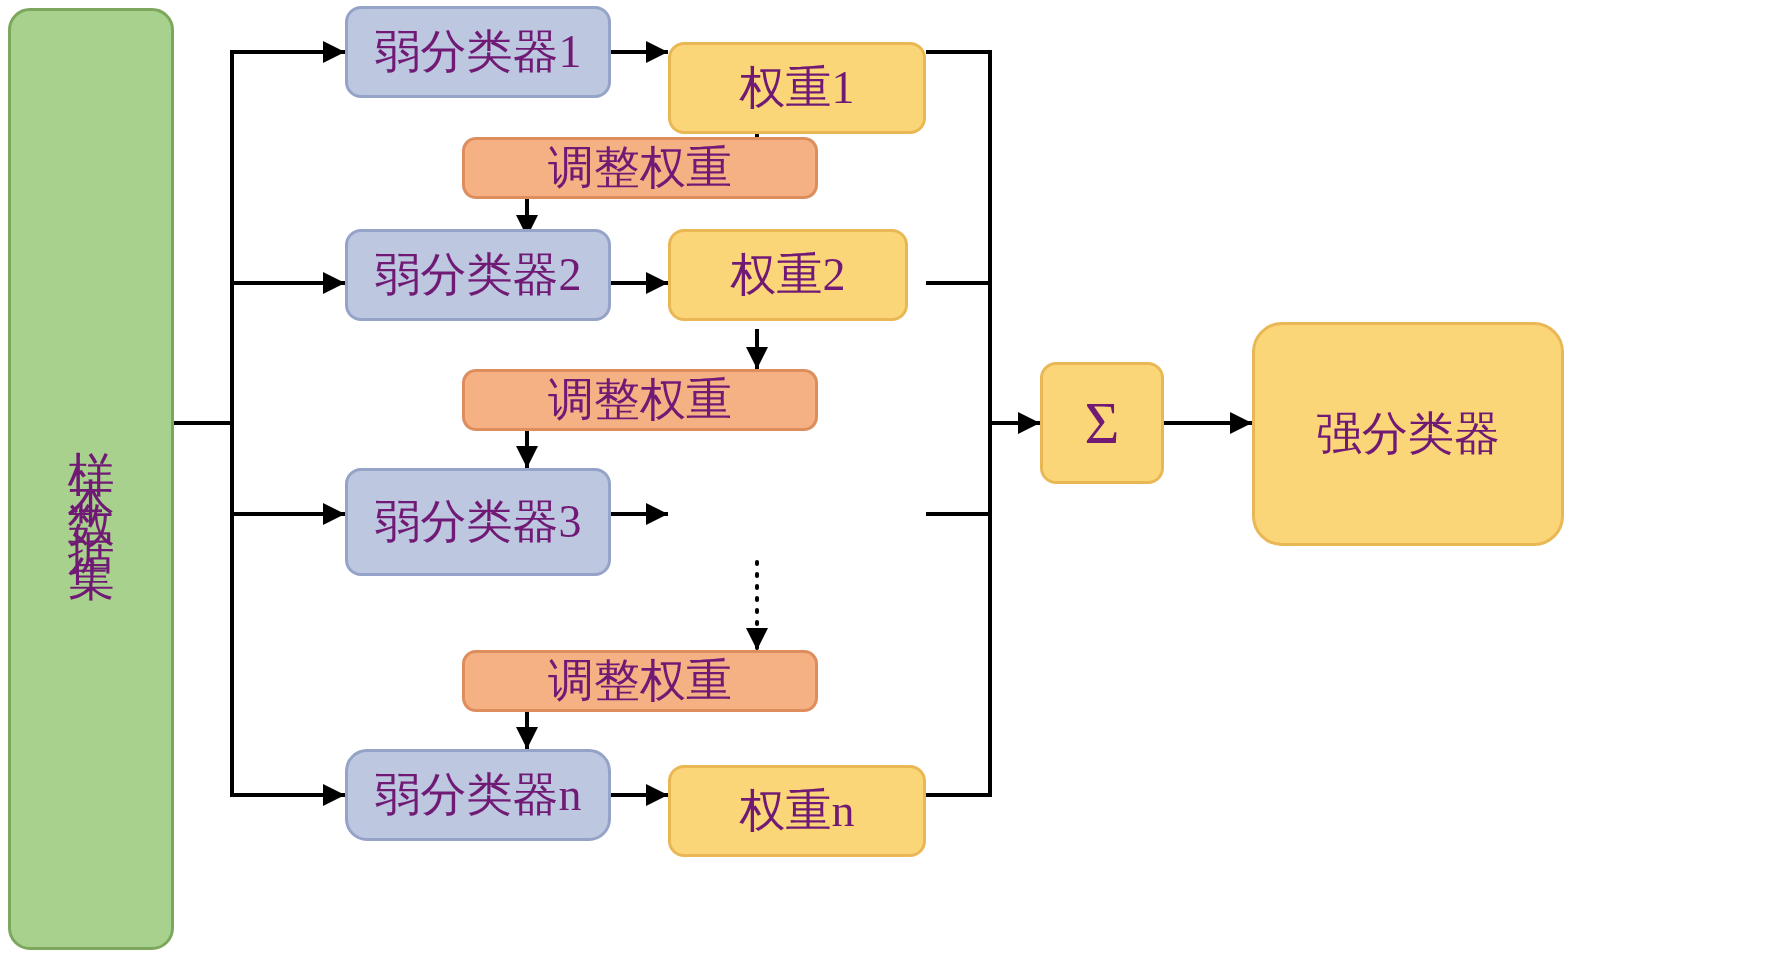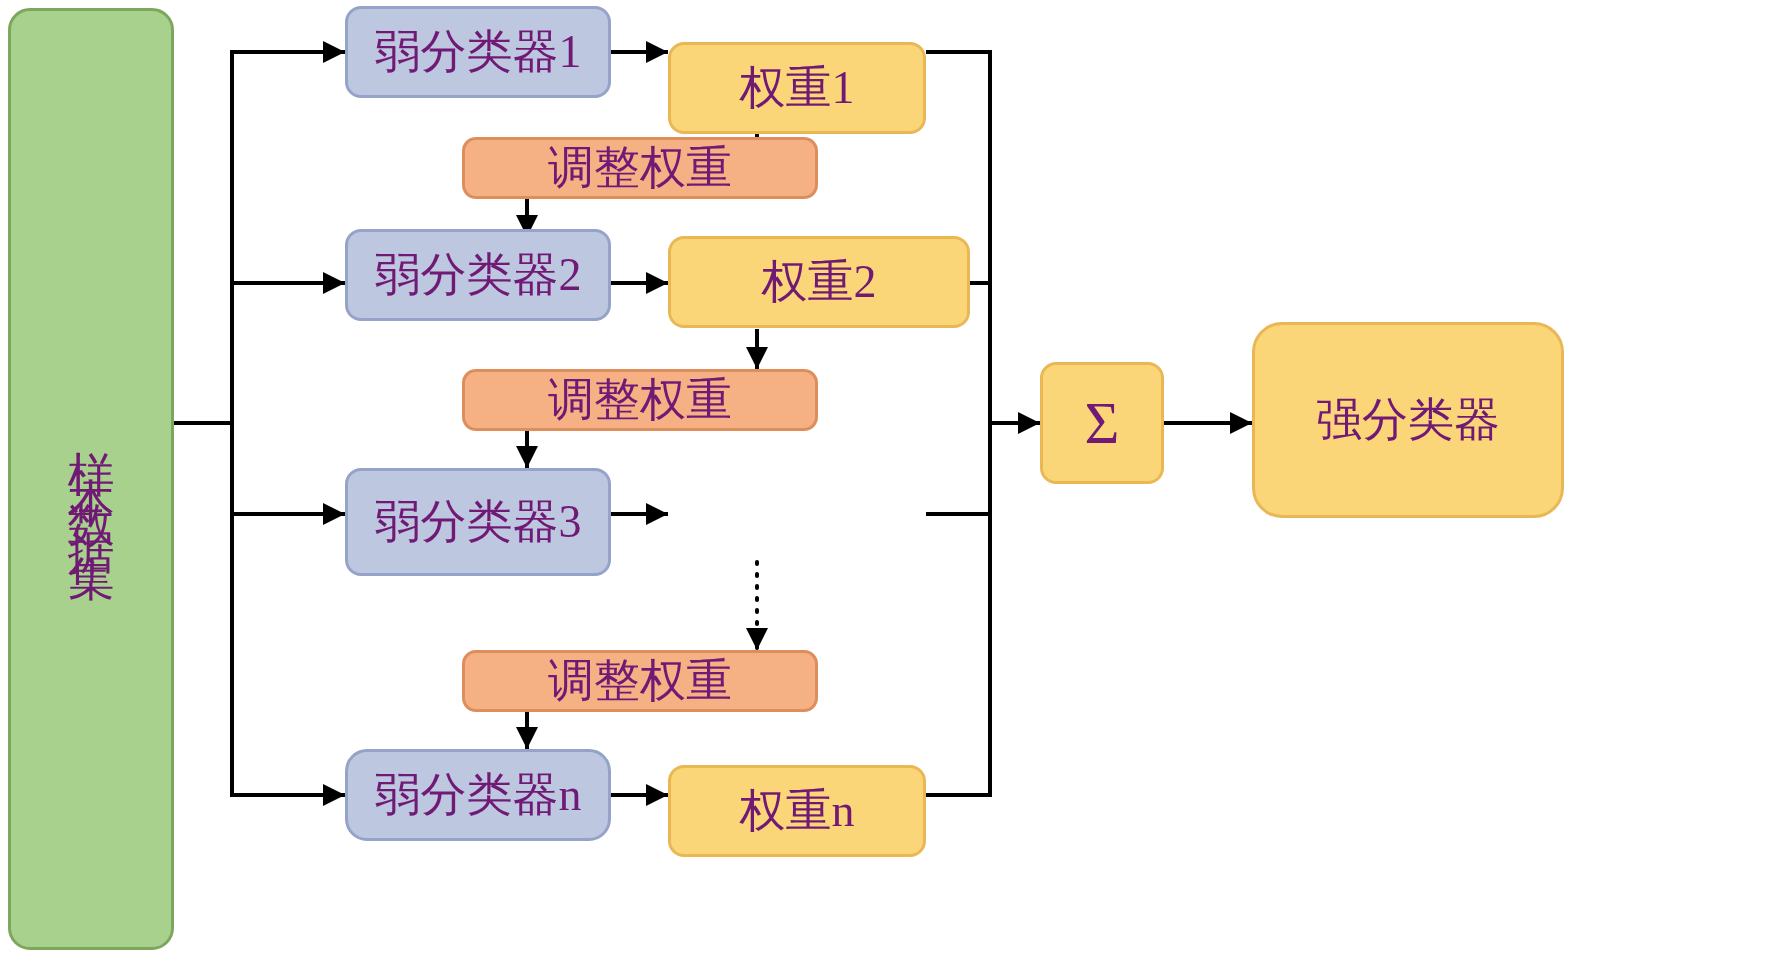--- a/index.html
+++ b/index.html
@@ -116,38 +116,38 @@
   <div class="node weak" style="left:345px;top:468px;width:266px;height:108px;">
     <span>弱分类器3</span>
   </div>
   <div class="node weak" style="left:345px;top:749px;width:266px;height:92px;border-radius:22px;">
     <span>弱分类器n</span>
   </div>
 
   <div class="node weight" style="left:668px;top:6px;width:258px;height:92px;margin-top:36px;">
     <span>权重1</span>
   </div>
-  <div class="node weight" style="left:668px;top:236px;width:302px;height:92px;">
+  <div class="node weight" style="left:668px;top:229px;width:240px;height:92px;">
     <span>权重2</span>
   </div>
   <div class="node weight" style="left:668px;top:749px;width:258px;height:92px;margin-top:16px;">
     <span>权重n</span>
   </div>
 
   <div class="node adjust" style="left:462px;top:137px;width:356px;height:62px;">
     <span>调整权重</span>
   </div>
   <div class="node adjust" style="left:462px;top:369px;width:356px;height:62px;">
     <span>调整权重</span>
   </div>
   <div class="node adjust" style="left:462px;top:650px;width:356px;height:62px;">
     <span>调整权重</span>
   </div>
 
   <div class="node sum" style="left:1040px;top:362px;width:124px;height:122px;">
     <span>Σ</span>
   </div>
 
-  <div class="node strong" style="left:1252px;top:322px;width:312px;height:196px;">
+  <div class="node strong" style="left:1252px;top:322px;width:312px;height:224px;">
     <span>强分类器</span>
   </div>
 
 </div>
 
 </body></html>

